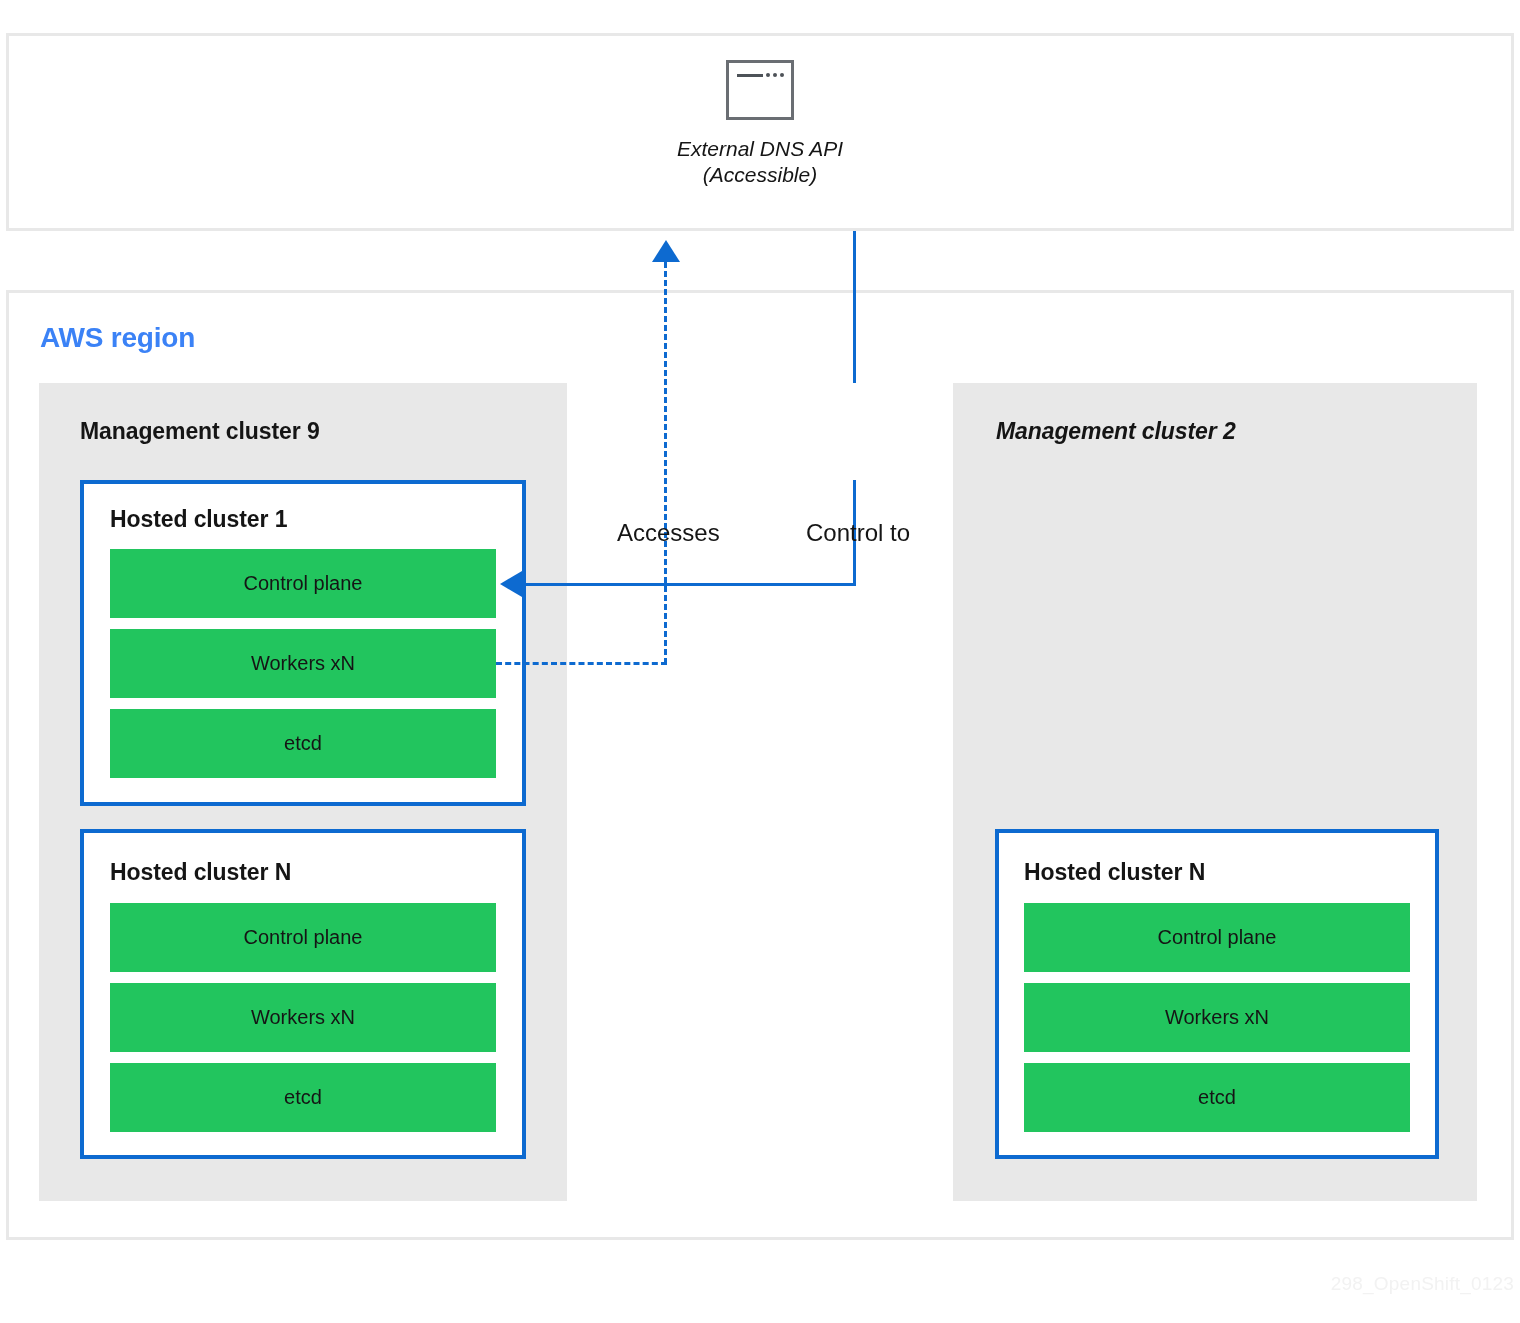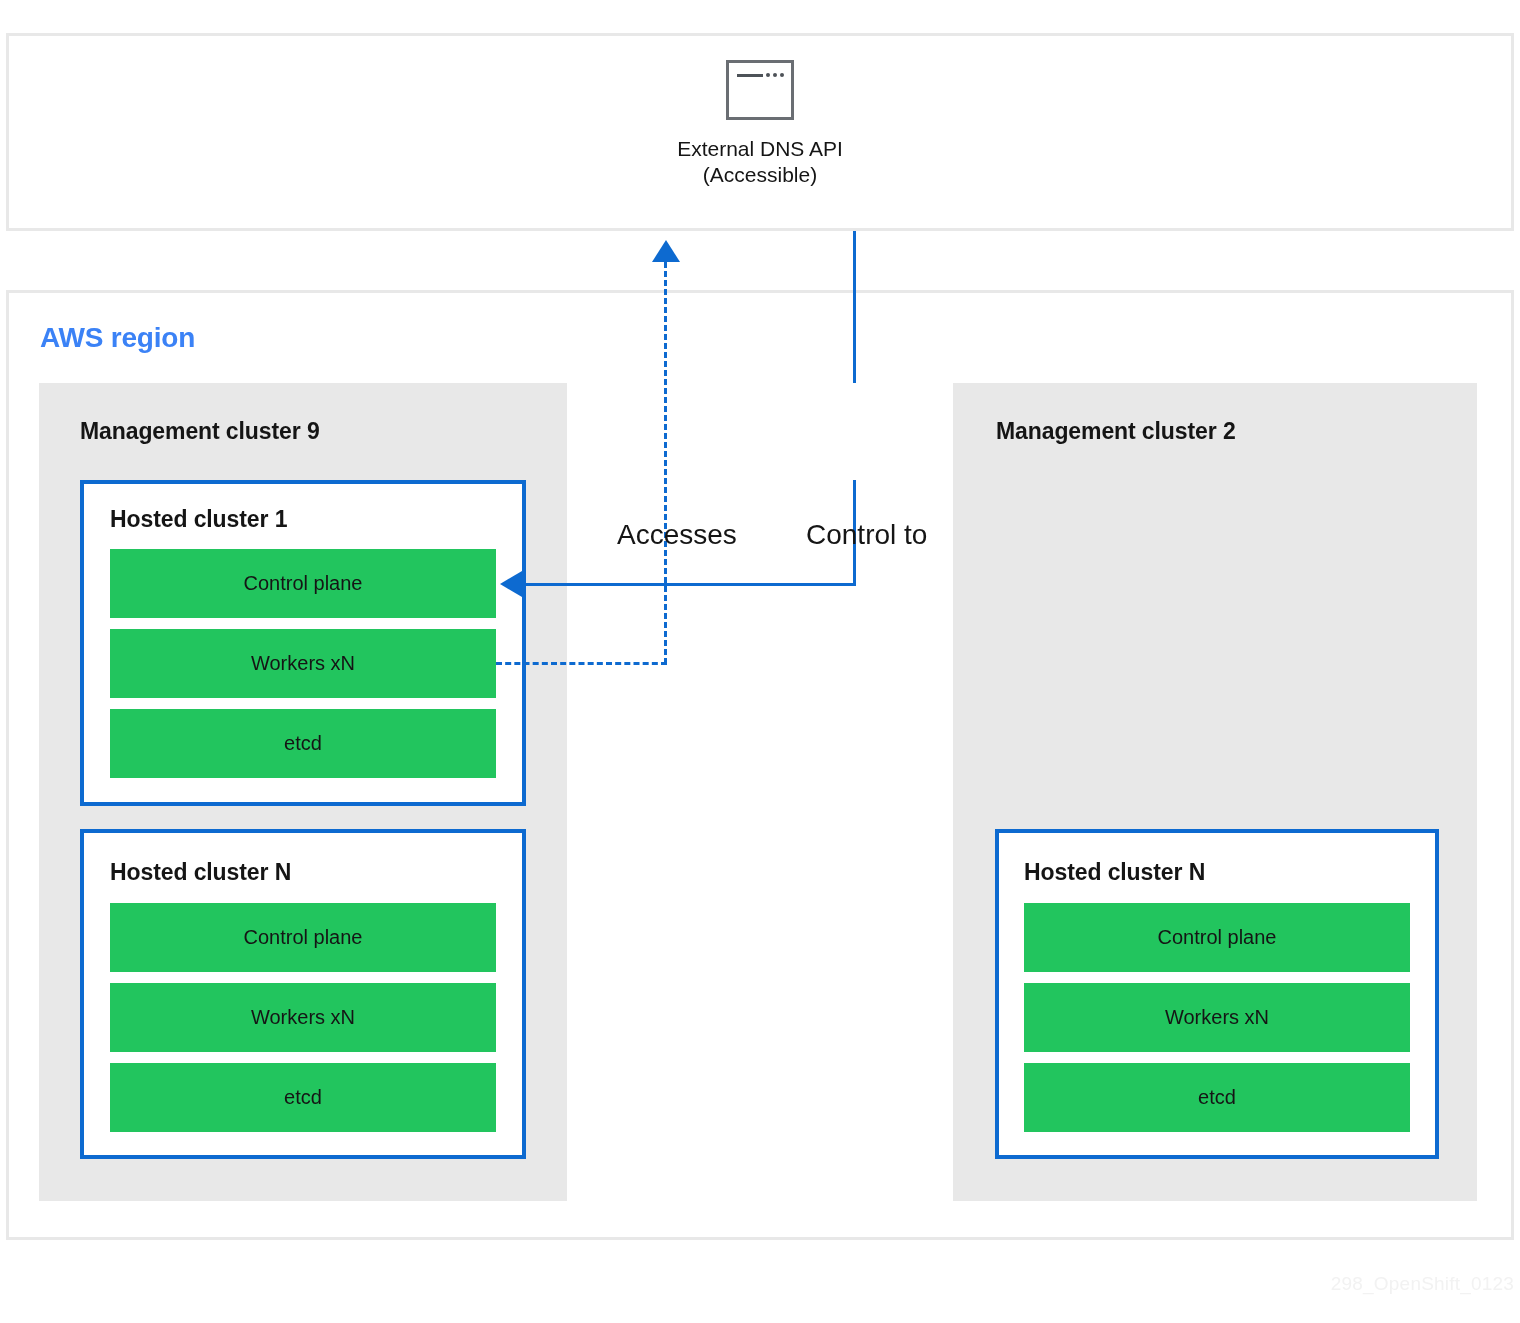--- a/index.html
+++ b/index.html
@@ -51,21 +51,21 @@
 
   .mgmt-title {
     position: absolute;
     font-size: 23px;
     font-weight: bold;
     letter-spacing: -0.1px;
     color: #151515;
     white-space: nowrap;
   }
   #mgmt1-title { left: 80px;  top: 418px; }
-  #mgmt2-title { left: 996px; top: 418px; }
+  #mgmt2-title { left: 996px; top: 418px; font-style: italic; }
 
   
   .hosted-box {
     position: absolute;
     background: #ffffff;
     border: 4px solid #0d6ad0;
     box-sizing: border-box;
   }
   #hosted-1    { left: 80px;  top: 480px;  width: 446px; height: 326px; }
   #hosted-1n   { left: 80px;  top: 829px;  width: 446px; height: 330px; }
@@ -91,20 +91,21 @@
     box-sizing: border-box;
   }
 
   
   #dns-node {
     position: absolute;
     left: 660px;
     top: 60px;
     width: 200px;
     text-align: center;
+    font-style: italic;
   }
   .browser-icon {
     width: 68px;
     height: 60px;
     margin: 0 auto;
     border: 3px solid #6a6e73;
     box-sizing: border-box;
     background: #ffffff;
     position: relative;
   }
@@ -218,21 +219,21 @@
   .arrow-up {
     position: absolute;
     width: 0; height: 0;
     border-left: 14px solid transparent;
     border-right: 14px solid transparent;
     border-bottom: 22px solid #0d6ad0;
   }
 
   .edge-label {
     position: absolute;
-    font-size: 28px;
+    font-size: 24px;
     color: #151515;
     white-space: nowrap;
   }
 
   
   #watermark {
     position: absolute;
     right: 6px;
     bottom: 28px;
     font-size: 19px;

